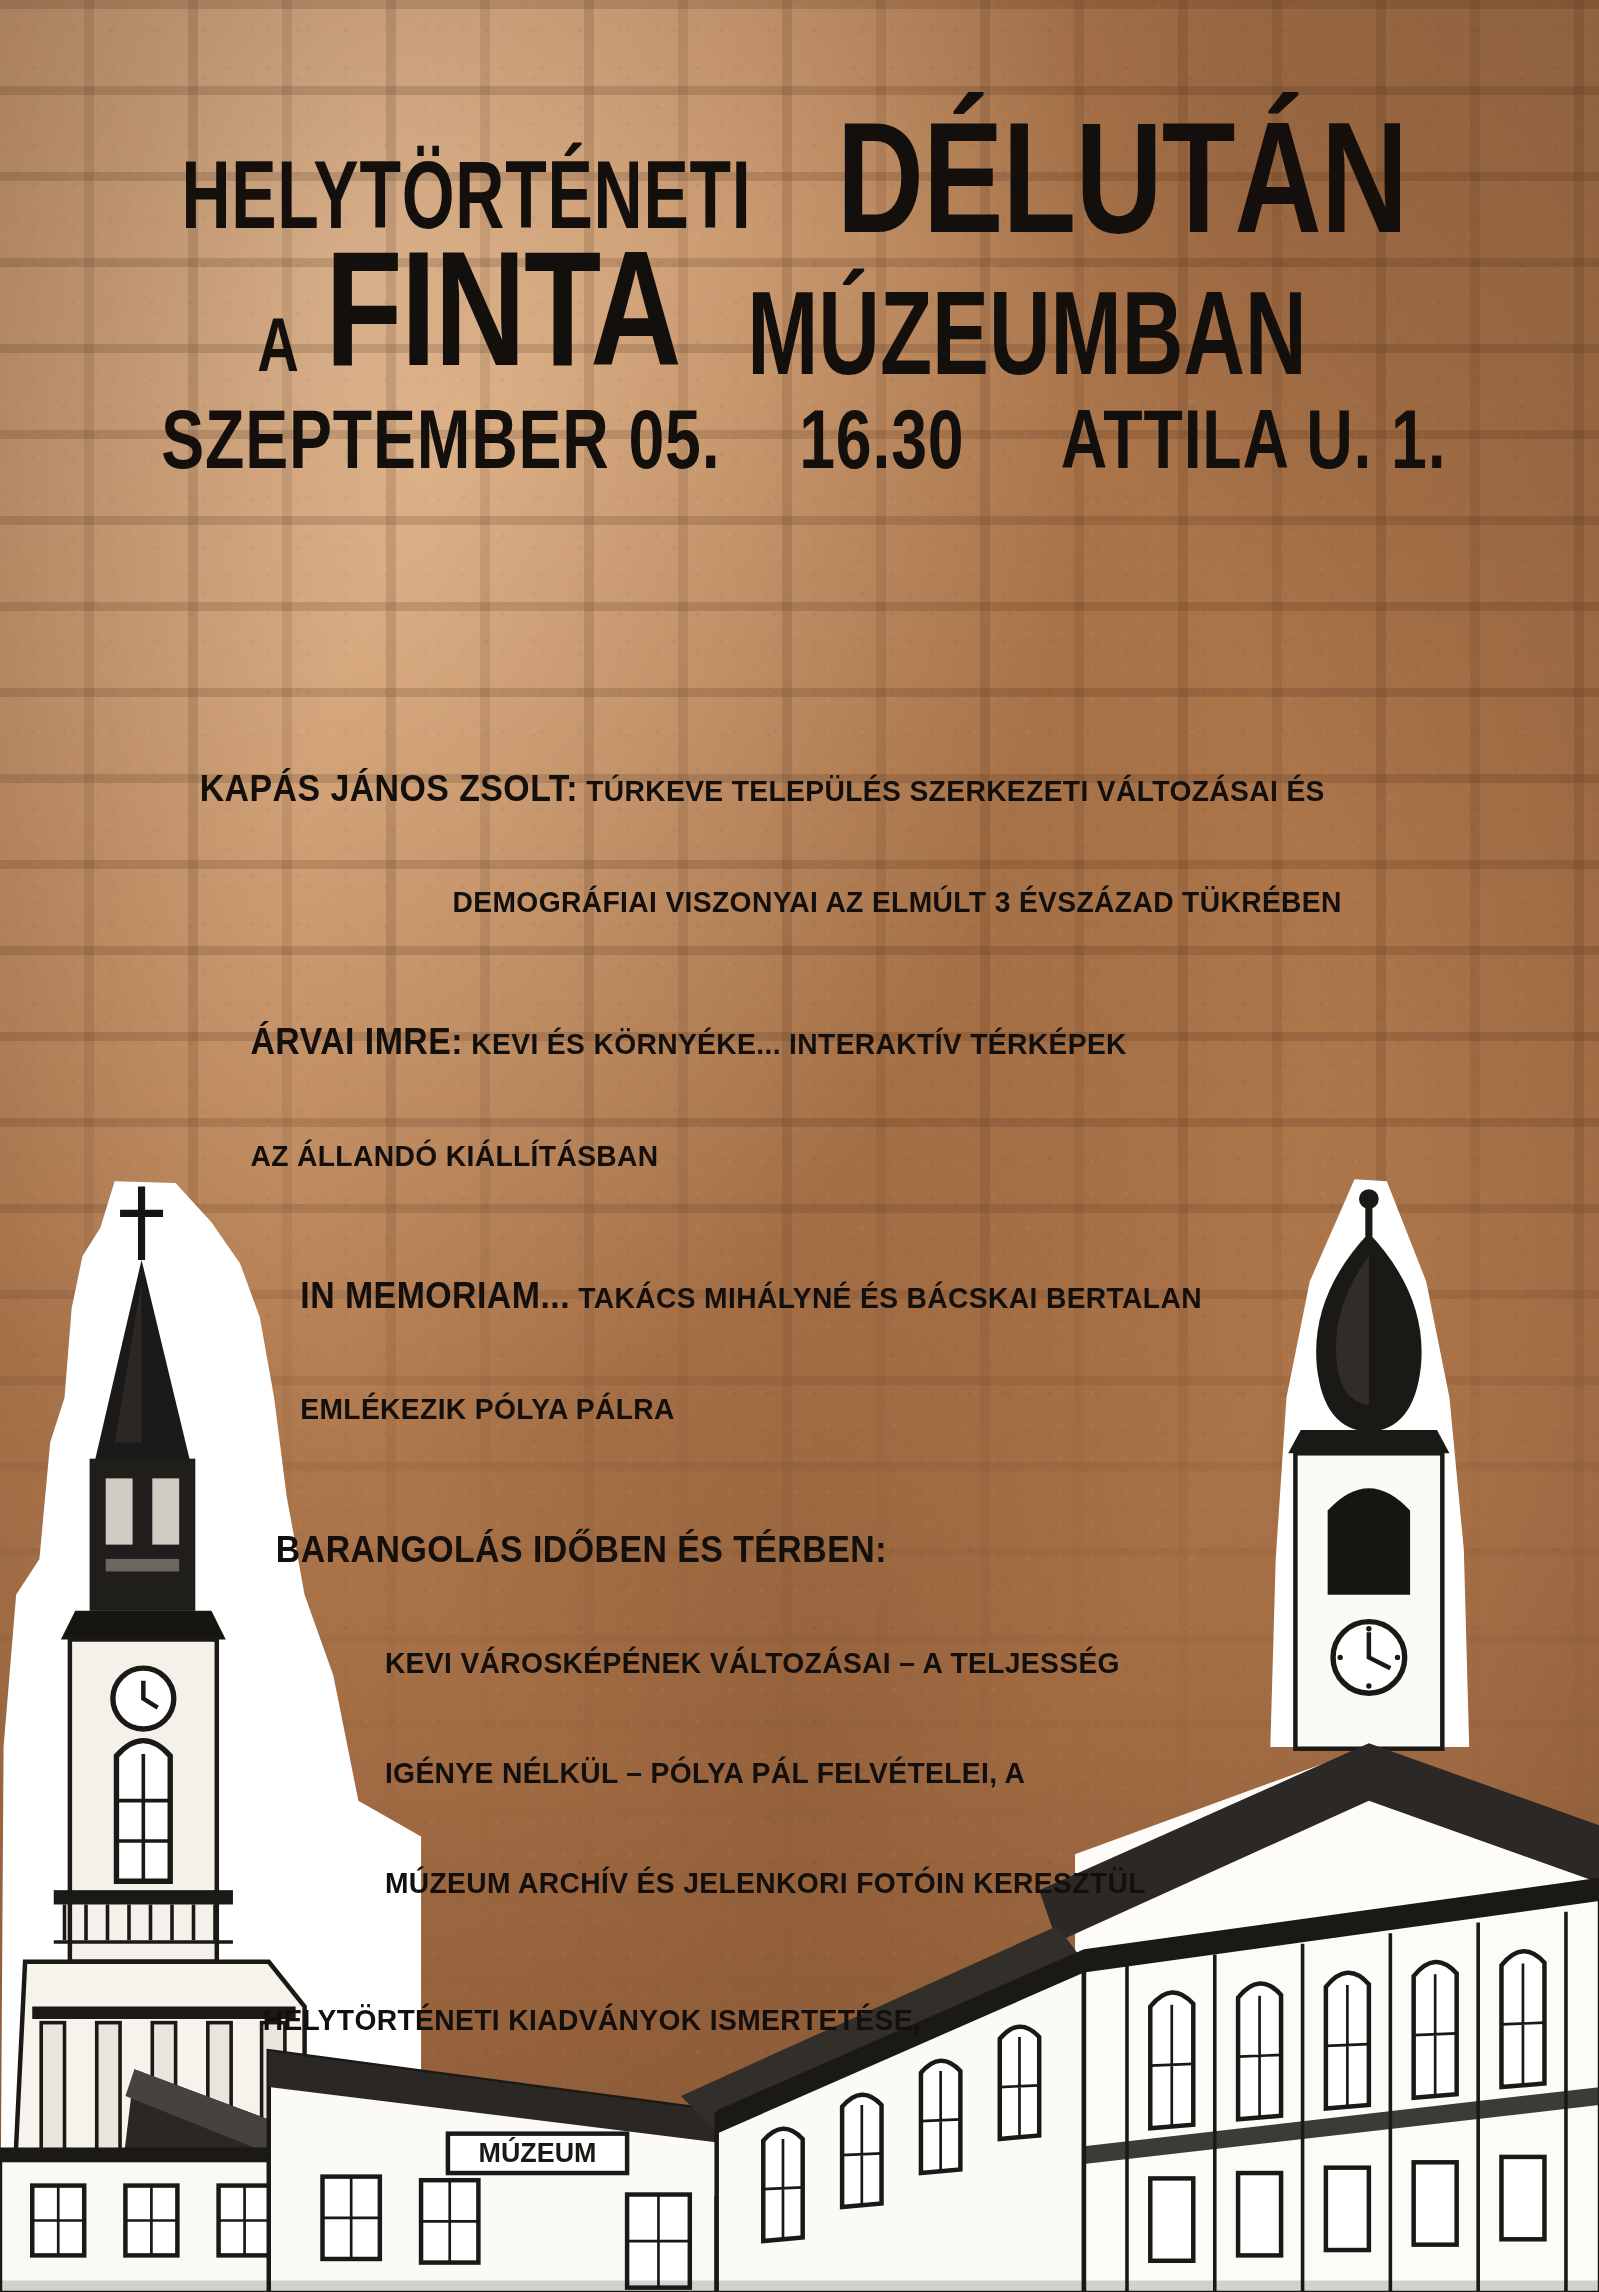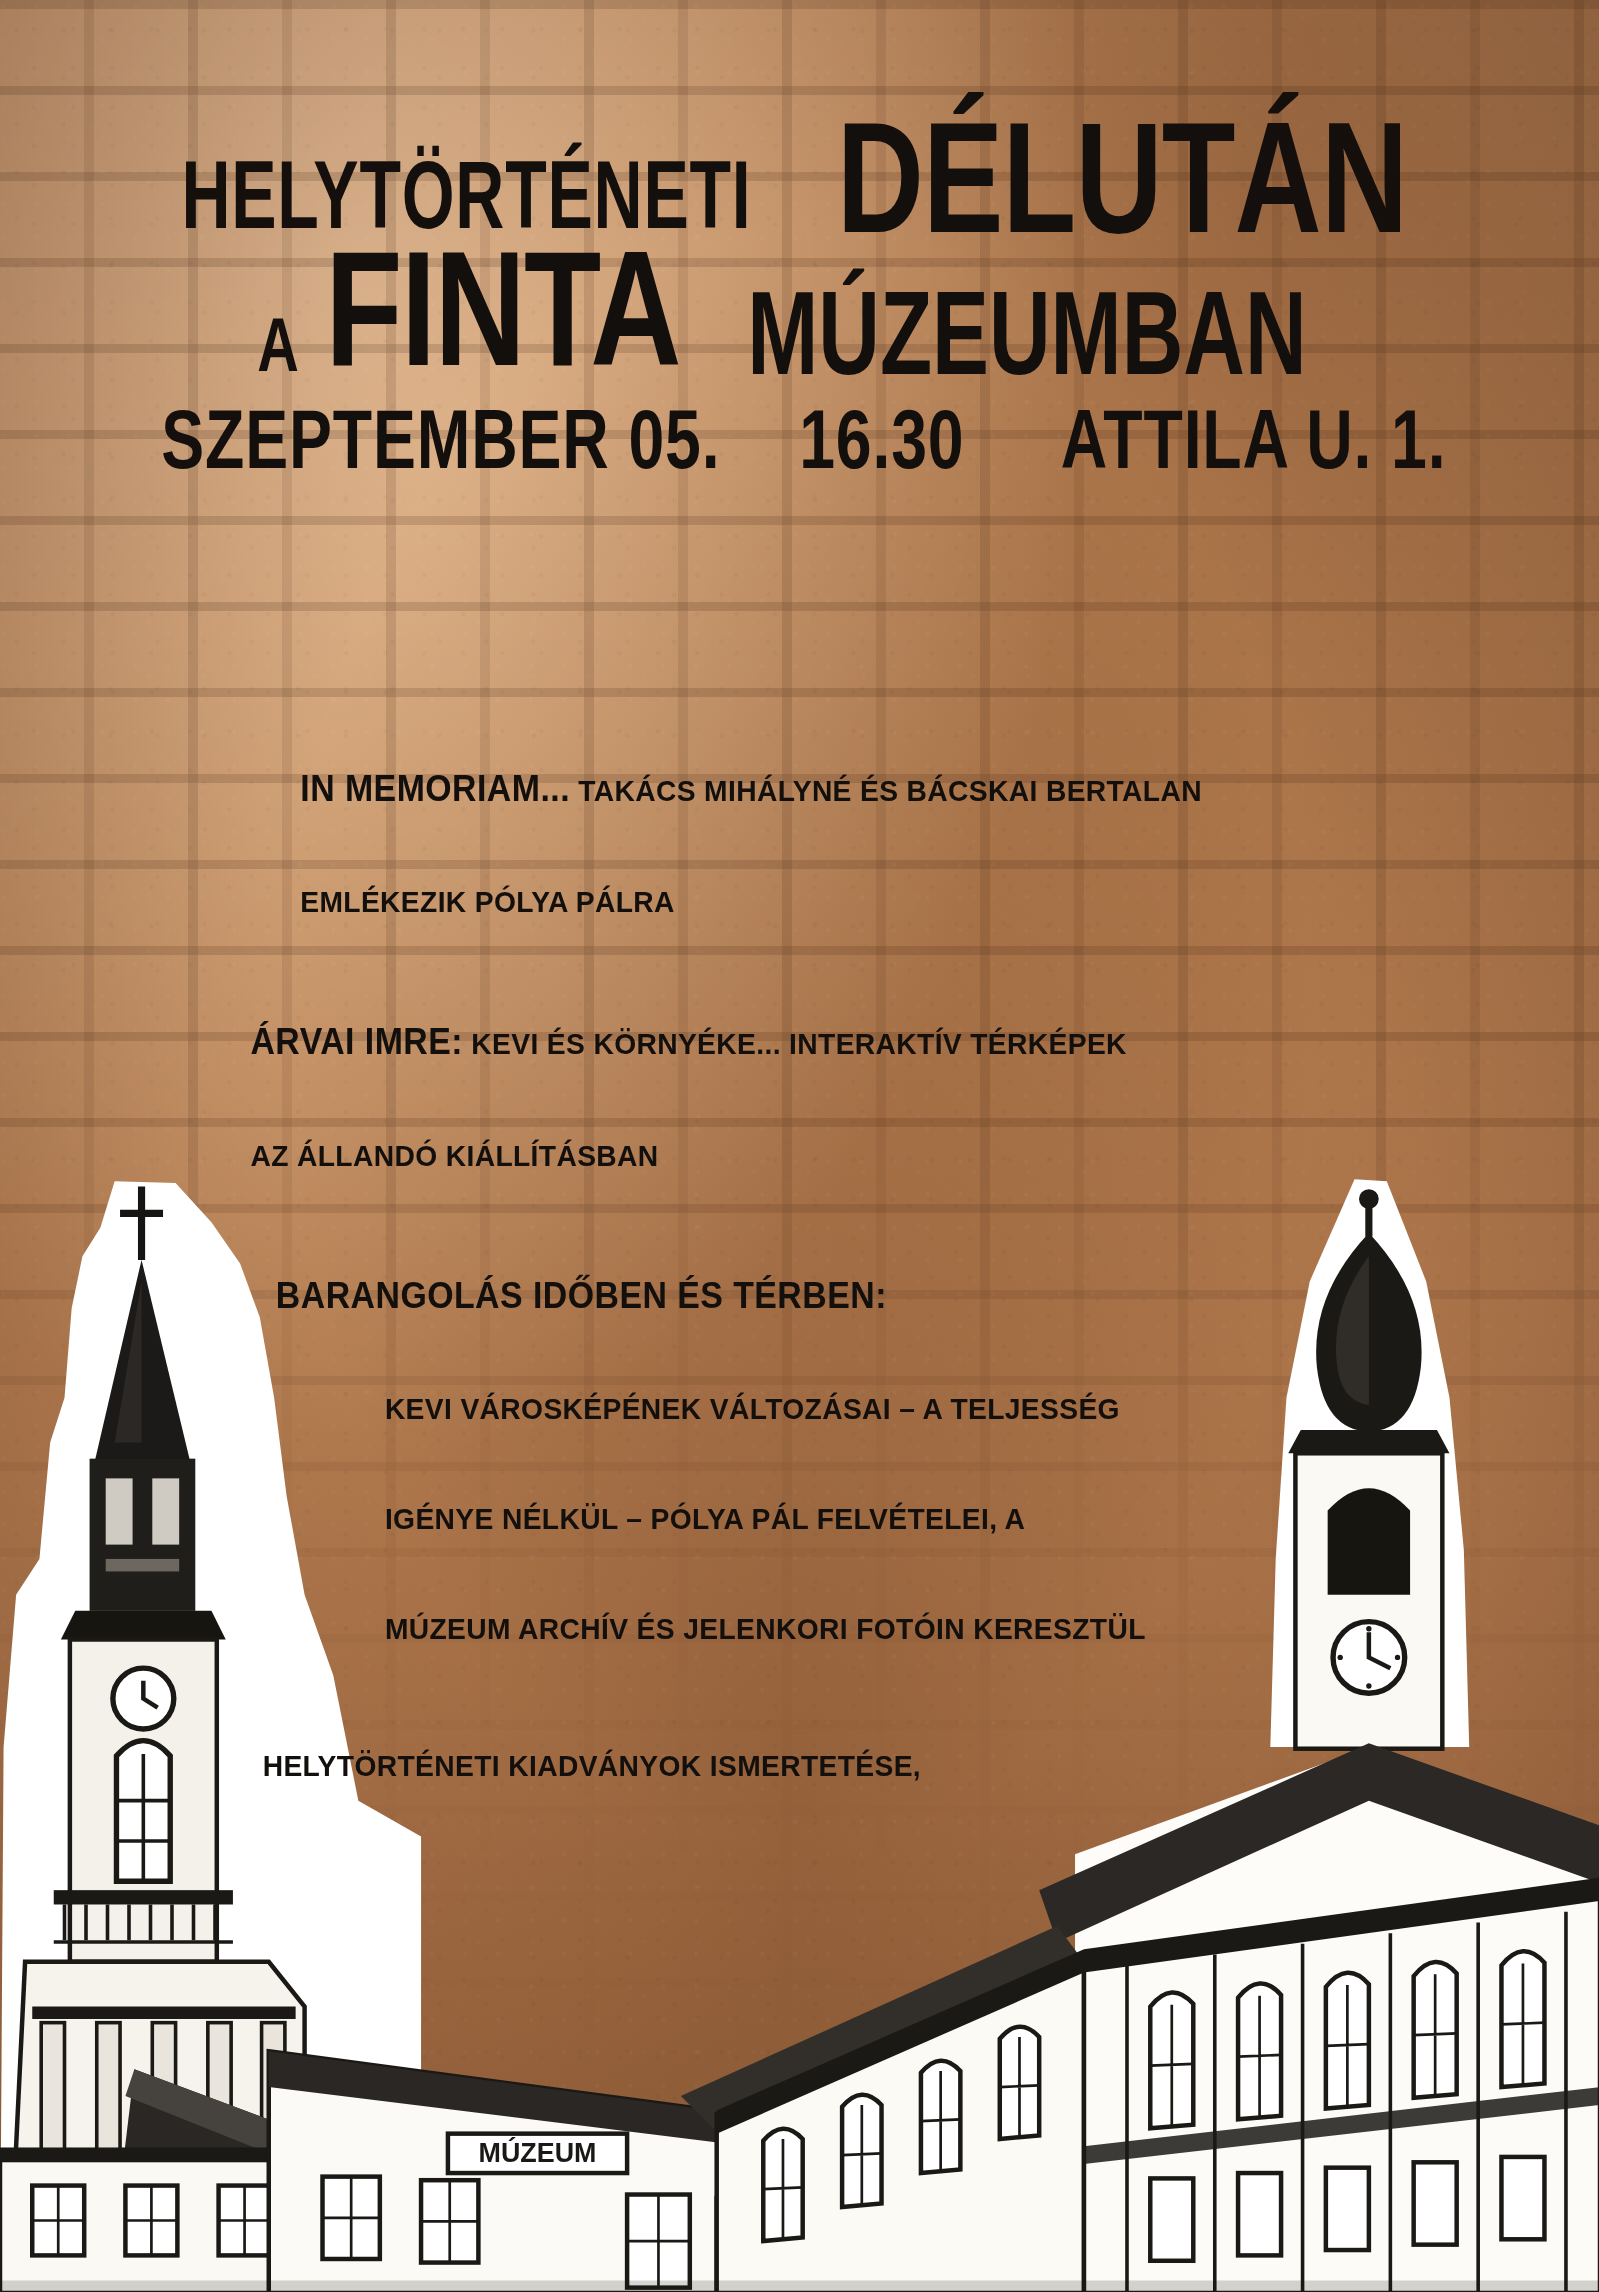--- a/index.html
+++ b/index.html
@@ -414,41 +414,49 @@
       <span class="cond">SZEPTEMBER 05.</span>
       <span class="gap-a"></span>
       <span class="cond">16.30</span>
       <span class="gap-b"></span>
       <span class="cond">ATTILA U. 1.</span>
     </div>
   </div>
 
   <div class="program">
 
-
+    <div class="item">
+      <div class="line ind-1">
+        <span class="speaker">KAPÁS JÁNOS ZSOLT:</span><span> TÚRKEVE TELEPÜLÉS SZERKEZETI VÁLTOZÁSAI ÉS</span>
+      </div>
+      <div class="line ind-2">
+        <span>DEMOGRÁFIAI VISZONYAI AZ ELMÚLT 3 ÉVSZÁZAD TÜKRÉBEN</span>
+      </div>
+    </div>
+
+
+    <div class="item">
+      <div class="line ind-5">
+        <span class="speaker">ÁRVAI IMRE:</span><span> KEVI ÉS KÖRNYÉKE... INTERAKTÍV TÉRKÉPEK</span>
+      </div>
+      <div class="line ind-5">
+        <span>AZ ÁLLANDÓ KIÁLLÍTÁSBAN</span>
+      </div>
+    </div>
 
     <div class="item">
       <div class="line ind-7">
         <span class="speaker">IN MEMORIAM...</span><span> TAKÁCS MIHÁLYNÉ ÉS BÁCSKAI BERTALAN</span>
       </div>
       <div class="line ind-7">
         <span>EMLÉKEZIK PÓLYA PÁLRA</span>
       </div>
     </div>
 
     <div class="item">
-      <div class="line ind-5">
-        <span class="speaker">ÁRVAI IMRE:</span><span> KEVI ÉS KÖRNYÉKE... INTERAKTÍV TÉRKÉPEK</span>
-      </div>
-      <div class="line ind-5">
-        <span>AZ ÁLLANDÓ KIÁLLÍTÁSBAN</span>
-      </div>
-    </div>
-
-    <div class="item">
       <div class="line ind-11">
         <span class="speaker">BARANGOLÁS IDŐBEN ÉS TÉRBEN:</span>
       </div>
       <div class="line ind-12">
         <span>KEVI VÁROSKÉPÉNEK VÁLTOZÁSAI – A TELJESSÉG</span>
       </div>
       <div class="line ind-12">
         <span>IGÉNYE NÉLKÜL – PÓLYA PÁL FELVÉTELEI, A</span>
       </div>
       <div class="line ind-12">

